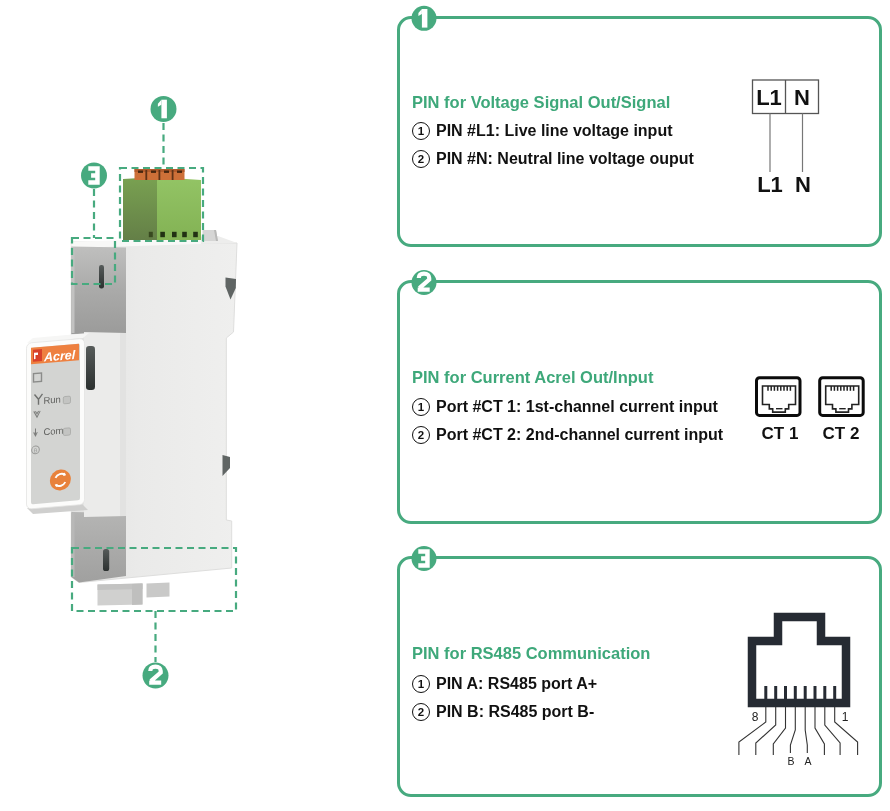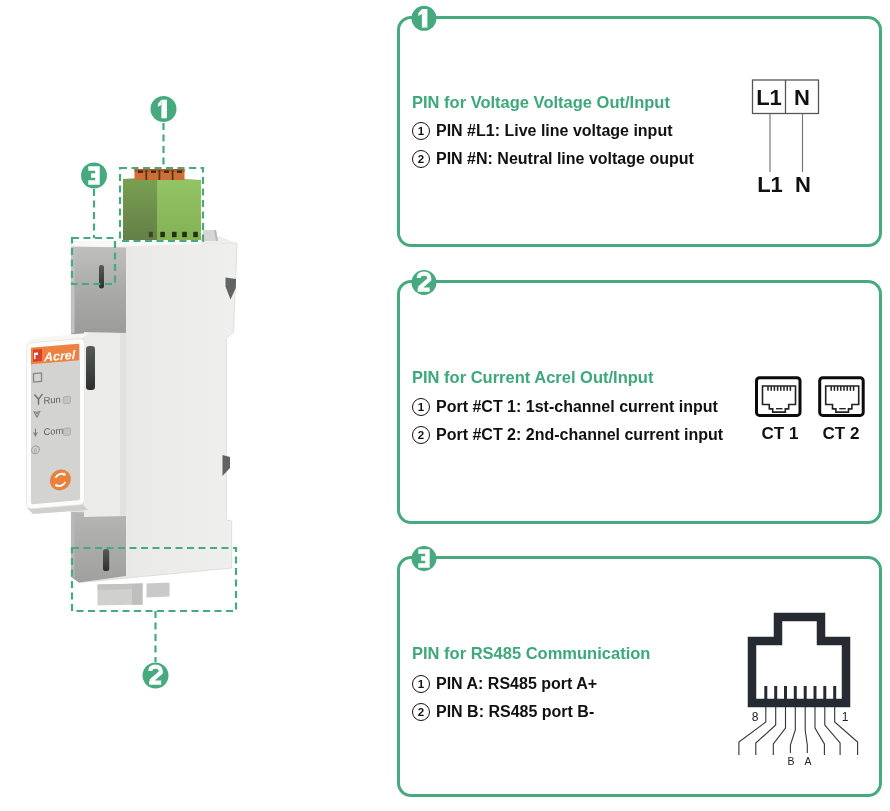--- a/index.html
+++ b/index.html
@@ -9,21 +9,21 @@
   .pline{position:absolute;left:412px;font-size:16px;font-weight:bold;color:#111;white-space:nowrap;display:flex;align-items:center;}
   .cnum{display:inline-flex;width:16px;height:16px;border:1.4px solid #111;border-radius:50%;font-size:11.5px;font-weight:bold;align-items:center;justify-content:center;margin-right:6px;flex:0 0 auto;}
 </style>
 </head>
 <body>
 
   <div class="panel" style="top:16px;height:231px;"></div>
   <div class="panel" style="top:280px;height:244px;"></div>
   <div class="panel" style="top:556px;height:241px;"></div>
 
-  <div class="ptitle" style="top:92.5px;">PIN for Voltage Voltage Out/Input</div>
+  <div class="ptitle" style="top:92.5px;">PIN for Voltage Signal Out/Signal</div>
   <div class="pline" style="top:122px;"><span class="cnum">1</span>PIN #L1: Live line voltage input</div>
   <div class="pline" style="top:150px;"><span class="cnum">2</span>PIN #N: Neutral line voltage ouput</div>
 
   <div class="ptitle" style="top:367.5px;">PIN for Current Acrel Out/Input</div>
   <div class="pline" style="top:398px;"><span class="cnum">1</span>Port #CT 1: 1st-channel current input</div>
   <div class="pline" style="top:426px;"><span class="cnum">2</span>Port #CT 2: 2nd-channel current input</div>
 
   <div class="ptitle" style="top:644px;text-align:center;">PIN for RS485 Communication</div>
   <div class="pline" style="top:675px;"><span class="cnum">1</span>PIN A: RS485 port A+</div>
   <div class="pline" style="top:703px;"><span class="cnum">2</span>PIN B: RS485 port B-</div>

